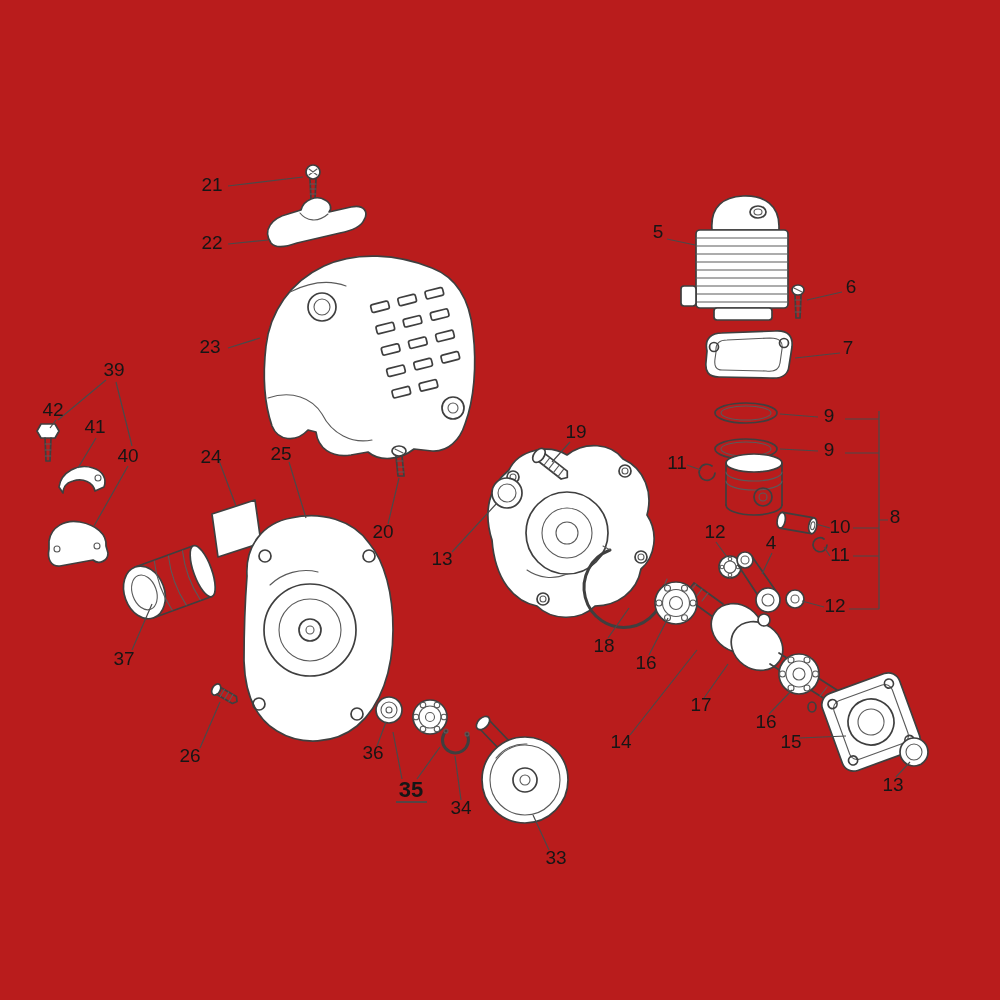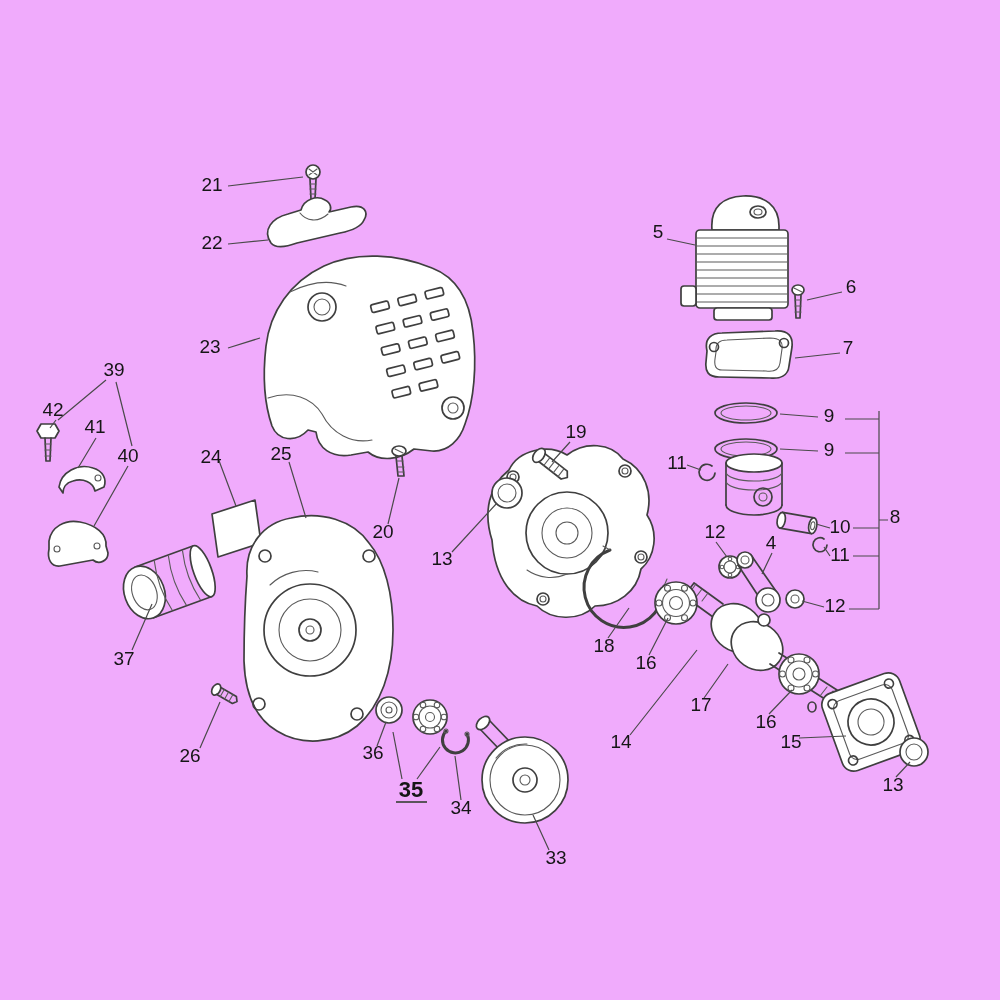--- a/index.html
+++ b/index.html
@@ -1,16 +1,16 @@
 <!DOCTYPE html>
 <html><head>
 <meta charset="utf-8">
 <style>
   html,body{margin:0;padding:0;background:#ffffff}
-  .stage{width:1000px;height:1000px;position:relative;background:#f0abfc;overflow:hidden}
+  .stage{width:1000px;height:1000px;position:relative;background:#b91c1c;overflow:hidden}
   svg{display:block}
   .p{fill:none;stroke:#3f3f3f;stroke-width:1.7;stroke-linecap:round;stroke-linejoin:round}
   .pf{fill:#ffffff;stroke:#3f3f3f;stroke-width:1.7;stroke-linecap:round;stroke-linejoin:round}
   .d{fill:none;stroke:#5a5a5a;stroke-width:1.1;stroke-linecap:round}
   .wire{fill:none;stroke:#3f3f3f;stroke-width:3;stroke-linecap:round}
   .leader{fill:none;stroke:#4a4a4a;stroke-width:1.2}
   .lbl{font-family:"Liberation Sans",sans-serif;font-size:19px;fill:#161616}
   .lbl-big{font-family:"Liberation Sans",sans-serif;font-size:22px;font-weight:700;fill:#161616}
 </style>
 </head>

